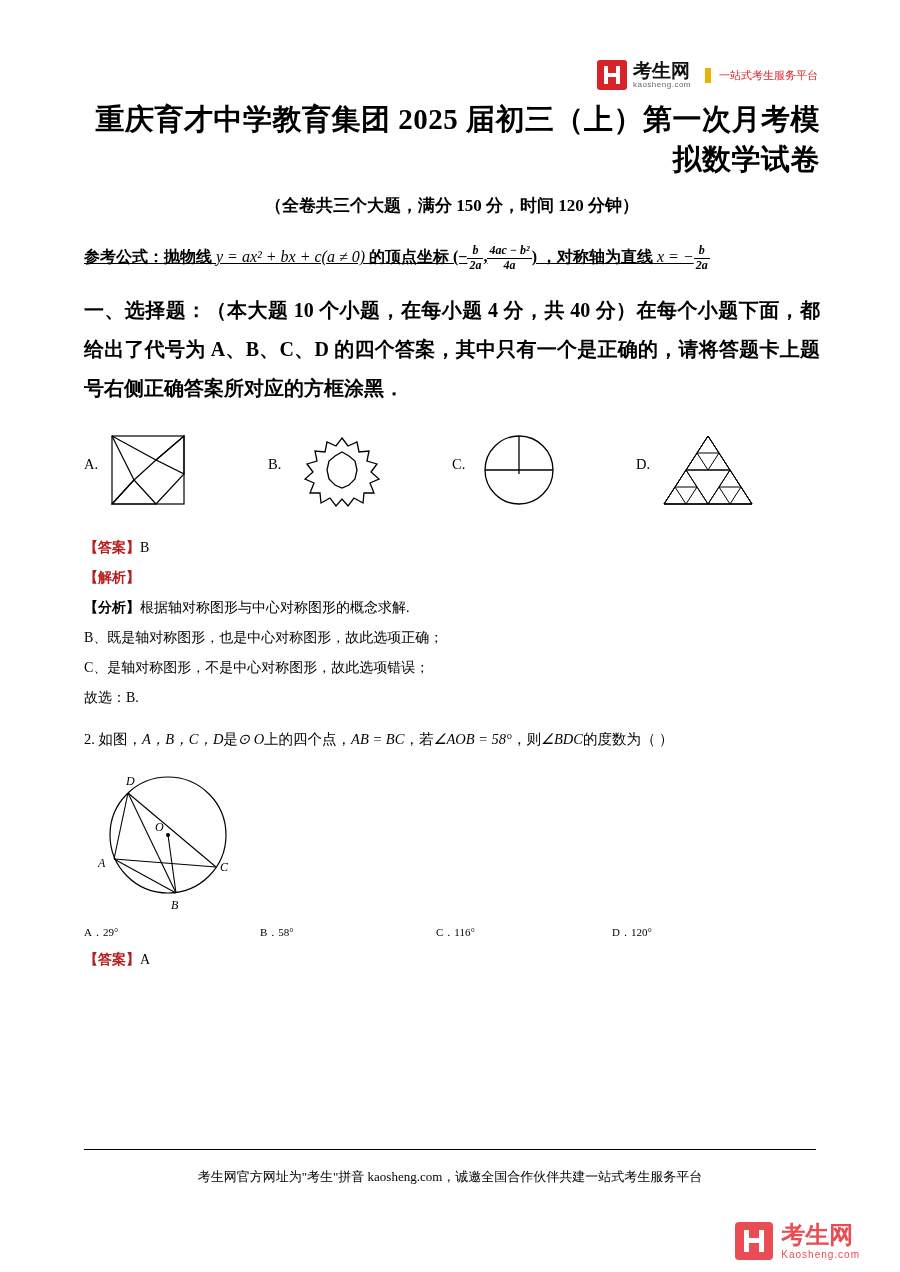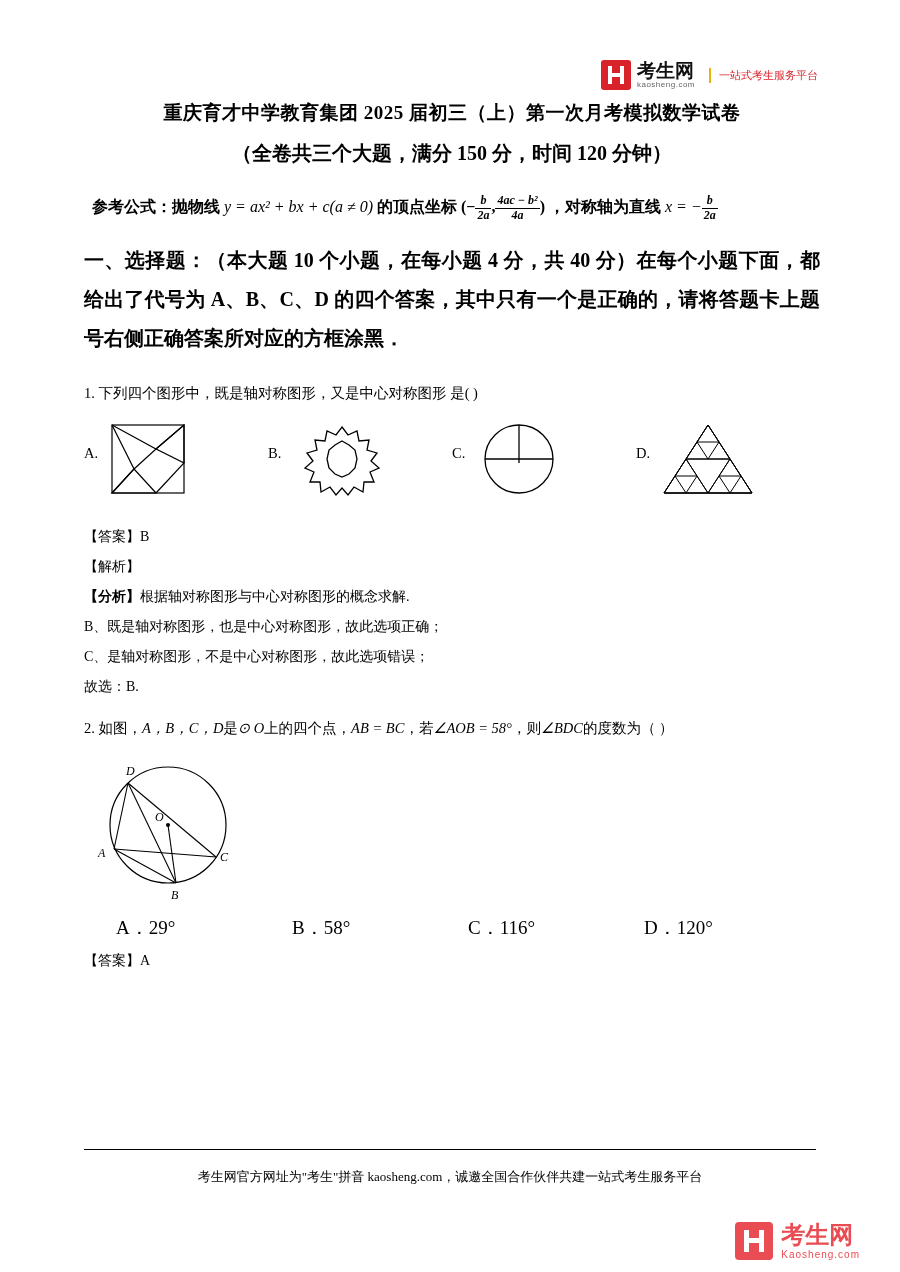--- a/index.html
+++ b/index.html
@@ -32,51 +32,51 @@
     content:"";position:absolute;left:7px;top:13px;width:15px;height:4px;background:#fff;
   }
   .logo-mark .bar2{
     position:absolute;right:7px;top:6px;width:4px;height:18px;background:#fff;
   }
   .logo-text{display:flex;flex-direction:column;line-height:1.05;}
   .logo-title{font-size:19px;font-weight:bold;color:#111;font-family:"Liberation Sans",sans-serif;}
   .logo-sub{font-size:8px;color:#666;font-family:"Liberation Sans",sans-serif;letter-spacing:.5px;}
   .logo-tag{
     font-size:11px;color:#d8232a;margin-left:8px;font-family:"Liberation Sans",sans-serif;
-    border-left:2px solid #eab308;padding-left:8px;
+    border-left:6px solid #eab308;padding-left:8px;
   }
   
   .content{
     position:absolute;left:84px;top:100px;width:736px;
   }
   h1.doc-title{
-    font-size:19px;font-weight:bold;text-align:center;margin:0 0 14px 0;letter-spacing:.5px;
+    font-size:29px;font-weight:bold;text-align:right;margin:0 0 14px 0;letter-spacing:.5px;
   }
   .doc-sub{
-    font-size:20px;font-weight:bold;text-align:center;margin:0 0 26px 0;
+    font-size:17px;font-weight:bold;text-align:center;margin:0 0 26px 0;
   }
   .formula-line{
-    font-size:16px;font-weight:bold;margin:0 0 18px 8px;line-height:1.7;
+    font-size:16px;font-weight:bold;margin:0 0 18px 0;line-height:1.7;text-decoration:underline;
   }
   .formula-line .ital{font-style:italic;font-weight:normal;font-family:"Liberation Serif",serif;}
   .frac{display:inline-block;vertical-align:middle;text-align:center;font-size:12px;line-height:1.15;font-style:italic;}
   .frac .num{display:block;border-bottom:1px solid #000;padding:0 2px;}
   .frac .den{display:block;padding:0 2px;}
   .sec-intro{
     font-size:20px;font-weight:bold;line-height:1.95;margin:0 0 22px 0;text-align:justify;
   }
   .q{
     font-size:14.5px;line-height:1.9;margin:0 0 10px 0;
   }
   .q .ital{font-style:italic;}
-  .ans-label{color:#000000;font-weight:normal;margin-top:17px;}
+  .ans-label{color:#b91c1c;font-weight:bold;margin-top:17px;}
   .expl{font-size:14px;line-height:2.0;margin:0 0 2px 0;}
   .expl b{font-weight:bold;text-align:center;}
   .options-row{
-    display:flex;font-size:19px;margin:10px 0 6px 0;justify-content:flex-end;
+    display:flex;font-size:11px;margin:10px 0 6px 0;
   }
   .options-row .opt{width:176px;}
   
   .fig-row{
     display:flex;align-items:flex-start;margin:12px 0 14px 0;height:90px;
   }
   .fig-cell{display:flex;align-items:flex-start;width:184px;}
   .fig-letter{font-size:14.5px;margin-right:6px;padding-top:26px;}
   
   .fig2{margin:6px 0 4px 8px;}
@@ -127,21 +127,20 @@
       <span>参考公式：抛物线</span>
       <span class="ital">y = ax² + bx + c(a ≠ 0)</span>
       <span>的顶点坐标</span>
       <span class="nowrap">(−<span class="frac"><span class="num">b</span><span class="den">2a</span></span>,<span class="frac"><span class="num">4ac − b²</span><span class="den">4a</span></span>)</span>
       <span>，对称轴为直线</span>
       <span class="nowrap"><span class="ital">x = −</span><span class="frac"><span class="num">b</span><span class="den">2a</span></span></span>
     </div>
 
     <div class="sec-intro">一、选择题：（本大题 10 个小题，在每小题 4 分，共 40 分）在每个小题下面，都给出了代号为 A、B、C、D 的四个答案，其中只有一个是正确的，请将答题卡上题号右侧正确答案所对应的方框涂黑．</div>
 
-    <div class="q">1. 下列四个图形中，既是轴对称图形，又是中心对称图形   是(      )</div>
 
     <div class="fig-row">
 
       <div class="fig-cell">
         <span class="fig-letter">A.</span>
         <svg width="96" height="80" viewBox="0 0 96 80">
           <rect x="8" y="6" width="72" height="68" fill="none" stroke="#000" stroke-width="1.2"></rect>
           <path d="M8 6 L52 30 L80 6" fill="none" stroke="#000" stroke-width="1.2"></path>
           <path d="M8 6 L30 50 L8 74" fill="none" stroke="#000" stroke-width="1.2"></path>
           <path d="M30 50 L52 30 L80 44 L52 74 Z" fill="none" stroke="#000" stroke-width="1.2"></path>

